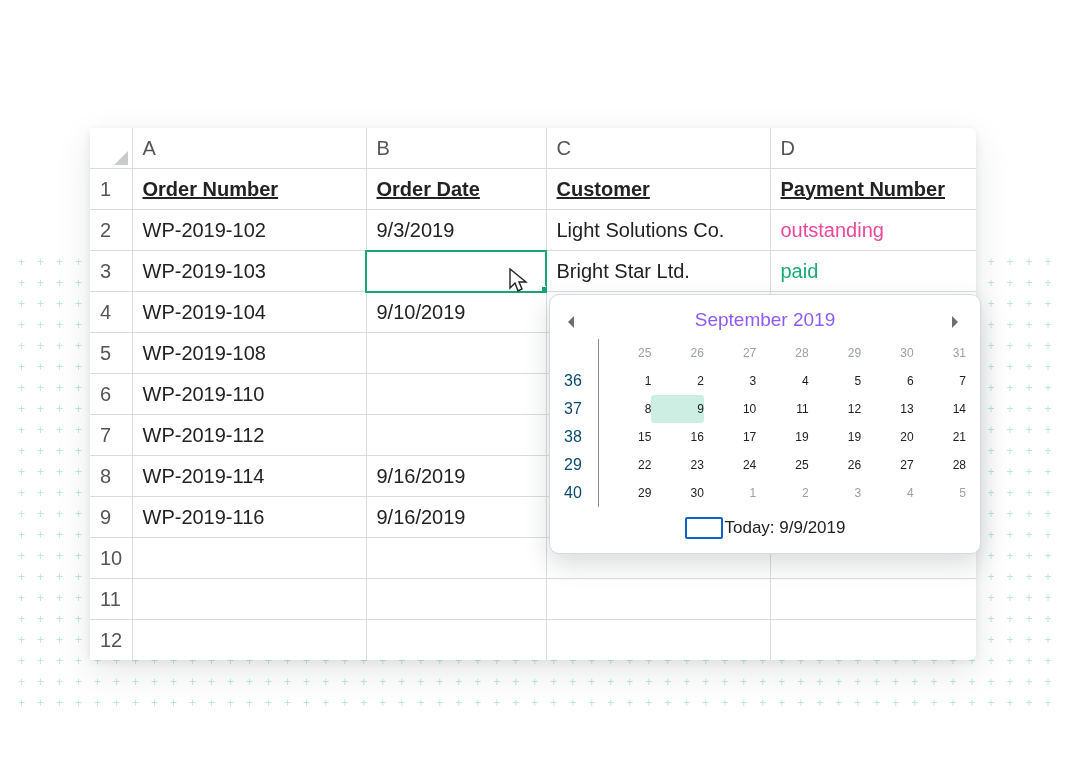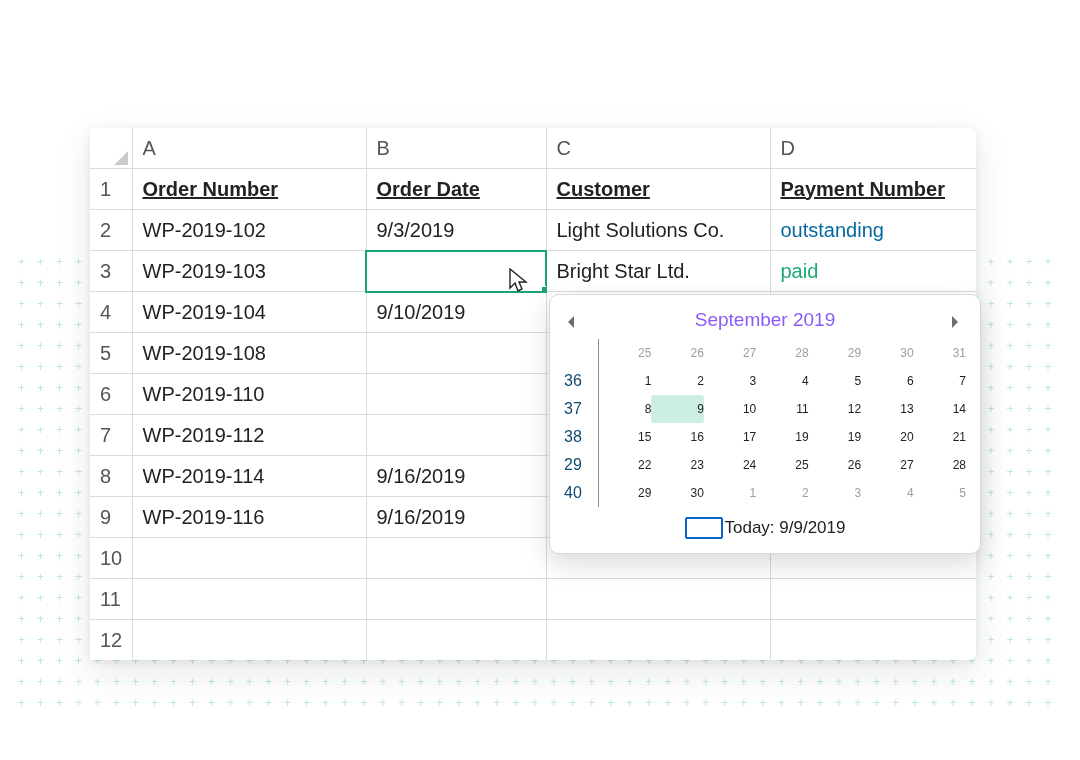--- a/index.html
+++ b/index.html
@@ -15,21 +15,21 @@
     text-align:left;vertical-align:middle;white-space:nowrap;overflow:hidden;}
   table.sheet tr:first-child td{border-top:none}
   table.sheet tr td:first-child{border-left:none}
   table.sheet tr td:last-child{border-right:none}
   table.sheet tr:last-child td{border-bottom:none}
   .rowhdr{width:42px;text-align:center;color:#555;background:#fff;font-size:19px;}
   .colhdr{text-align:center;color:#555;font-size:20px;}
   .corner{position:relative;}
   .corner svg{position:absolute;right:4px;bottom:3px;}
   .bold{font-weight:600;text-decoration:underline;}
-  .c-out{color:#0369a1;}
+  .c-out{color:#ec4899;}
   .c-paid{color:#1aab72;margin-left:18px;}
   td.sel{outline:2px solid #17a673;outline-offset:-1px;position:relative;z-index:2;}
   td.sel::after{content:"";position:absolute;right:-4px;bottom:-4px;width:7px;height:7px;background:#17a673;border:1px solid #fff;}
   
   .cursor{position:absolute;left:508px;top:268px;z-index:30;pointer-events:none;}
   
   .picker{position:absolute;left:549px;top:294px;width:402px;border:1px solid #d6d9dc;border-radius:10px;
     background:#fff;box-shadow:0 10px 26px rgba(20,30,40,.16);padding:10px 14px 14px 14px;z-index:20;font-size:17px;}
   .picker .monthrow{display:flex;align-items:center;justify-content:space-between;padding:4px 2px 8px 2px;}
   .picker .monthrow .title{flex:1;text-align:center;font-size:19px;color:#8b5cf6;}

